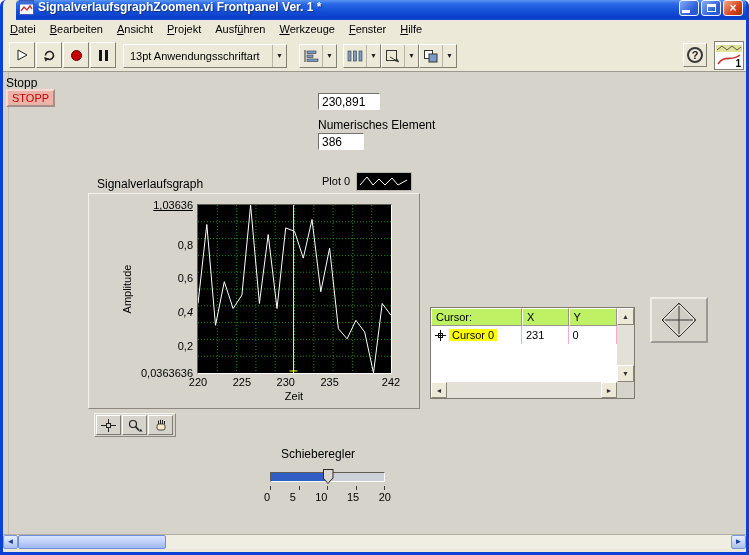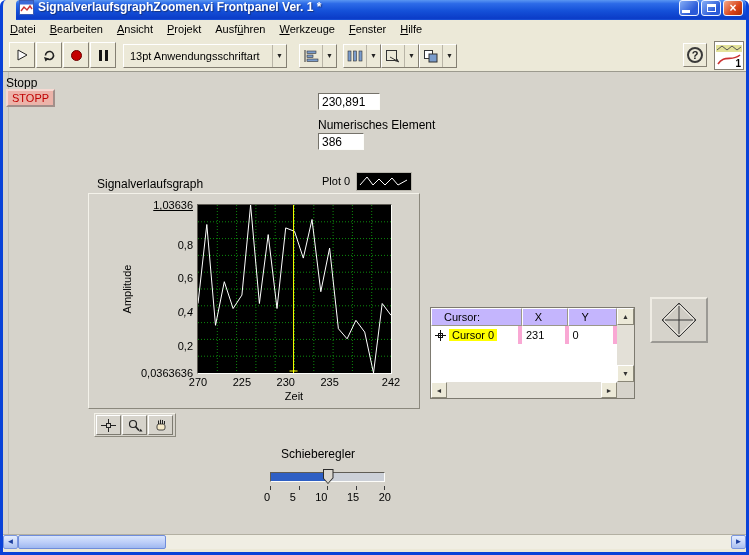--- a/index.html
+++ b/index.html
@@ -49,24 +49,24 @@
   .tick{font-size:11px;color:#000;white-space:nowrap}
   .ytick{position:absolute;right:2px}
   .xtick{position:absolute;transform:translateX(-50%)}
   .ylab{position:absolute;left:38px;top:95px;transform:translate(-50%,-50%) rotate(-90deg);font-size:11px;white-space:nowrap}
   .xlab{position:absolute;left:205px;top:196px;transform:translateX(-50%);font-size:11px}
   .palette{position:absolute;left:91px;top:341px;display:flex;border:1px solid;border-color:#f4f2ea #8b887d #8b887d #f4f2ea;background:#d6d3cb;padding:1px}
   .palbtn{width:25px;height:20px;background:#d6d3cb;border:1px solid;border-color:#fff #7d7a70 #7d7a70 #fff;display:flex;align-items:center;justify-content:center;margin-right:1px}
   
   .ctable{position:absolute;left:427px;top:235px;width:205px;height:92px;border:1px solid #7d7a70;background:#fff}
   .chead{position:absolute;left:0;top:0;right:17px;height:18px;display:flex}
-  .hcell{background:#c4b5fd;border:1px solid;border-color:#fff #9a978a #9a978a #fff;font-size:11px;padding:2px 12px;overflow:hidden;white-space:nowrap}
+  .hcell{background:#bef264;border:1px solid;border-color:#fff #9a978a #9a978a #fff;font-size:11px;padding:2px 4px;overflow:hidden;white-space:nowrap}
   .cbody{position:absolute;left:0;top:18px;right:17px;bottom:16px;background:#fff;overflow:hidden}
   .crow{height:18px;display:flex;align-items:center}
-  .ccell{font-size:11px;padding:0 4px;height:100%;display:flex;align-items:center;border-right:4px solid #f9a8d4;overflow:hidden;white-space:nowrap}
+  .ccell{font-size:11px;padding:0 4px;height:100%;display:flex;align-items:center;border-right:1px solid #f9a8d4;overflow:hidden;white-space:nowrap}
   .cname-hl{background:#ffff00;padding:0 3px;color:#000}
   .sbtn{background:#ece9d8;border:1px solid;border-color:#fff #8a8778 #8a8778 #fff;color:#333;font-size:7px;text-align:center;display:flex;align-items:center;justify-content:center}
   .vscroll{position:absolute;right:0;top:0;width:17px;bottom:16px;background:#e3e0d7}
   .hscroll-t{position:absolute;left:0;bottom:0;right:17px;height:16px;background:#e3e0d7;display:flex;justify-content:space-between}
   .corner{position:absolute;right:0;bottom:0;width:17px;height:16px;background:#d6d3cb}
   
   .pad{position:absolute;left:647px;top:225px;width:58px;height:46px;background:#d6d3cb;border:2px outset #efece4;display:flex;align-items:center;justify-content:center}
   
   .slider-wrap{position:absolute;left:267px;top:397px;width:115px;height:16px}
   .slider-track{position:absolute;left:0;top:3px;width:115px;height:10px;border:1px solid;border-color:#5f5c55 #fdfdfa #fdfdfa #5f5c55;background:#ccd0d8}
@@ -242,21 +242,21 @@
       </div>
       <div class="yticks">
           <span class="tick ytick" style="top: -6px; text-decoration: underline;">1,03636</span>
           <span class="tick ytick" style="top: 33.7086px;">0,8</span>
           <span class="tick ytick" style="top: 67.3087px; text-align: center;">0,6</span>
           <span class="tick ytick" style="top: 100.909px; font-style: italic;">0,4</span>
           <span class="tick ytick" style="top: 134.509px;">0,2</span>
           <span class="tick ytick" style="top: 162px;">0,0363636</span>
         </div>
       <div class="xticks">
-          <span class="tick xtick" style="left: 0px;">270</span>
+          <span class="tick xtick" style="left: 0px;">220</span>
           <span class="tick xtick" style="left: 43.8636px;">225</span>
           <span class="tick xtick" style="left: 87.7273px;">230</span>
           <span class="tick xtick" style="left: 131.591px;">235</span>
           <span class="tick xtick" style="left: 193px;">242</span>
         </div>
       <span class="xlab">Zeit</span>
     </div>
 
     <div class="palette">
       <span class="palbtn">

